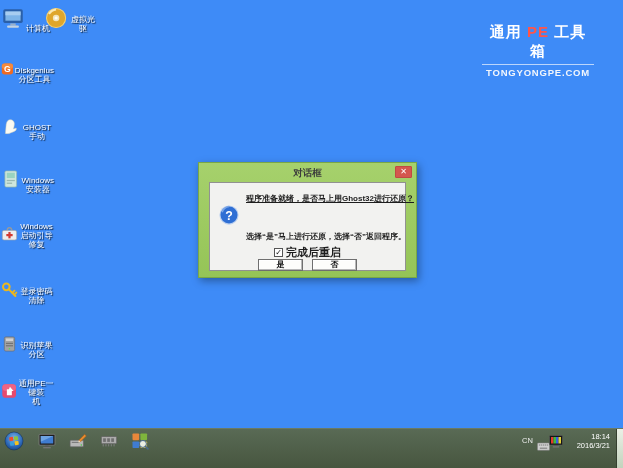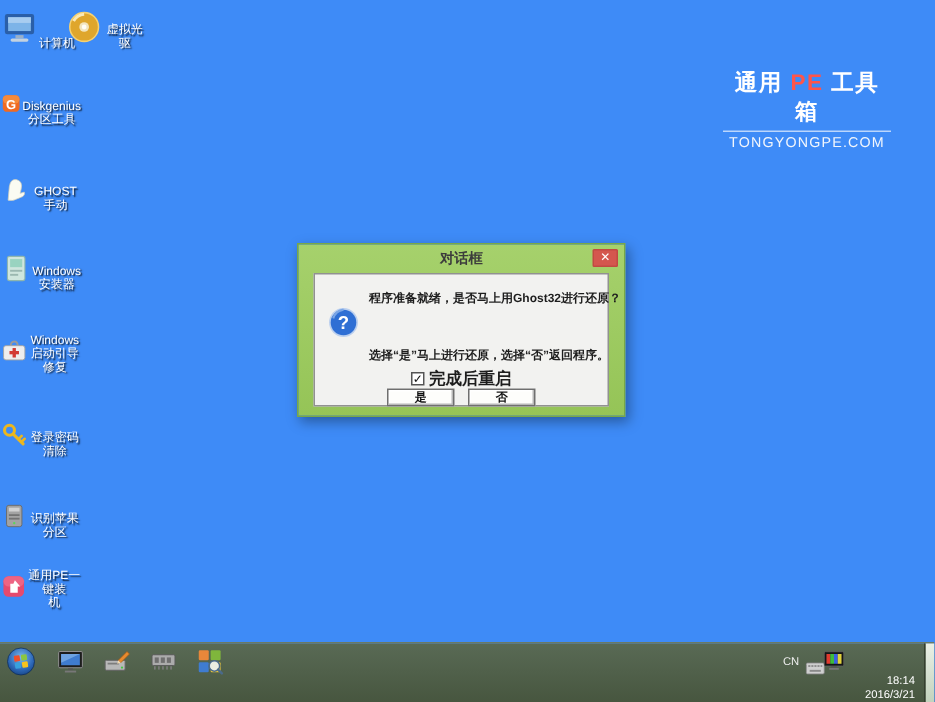--- a/index.html
+++ b/index.html
@@ -14,26 +14,26 @@
     position:absolute; width:54px; display:flex; flex-direction:row;
     align-items:flex-end; text-align:center; cursor:default;
   }
   .dicon .glyph { width:26px; height:26px; margin-bottom:2px; }
   .dicon .glyph svg { width:100%; height:100%; display:block; }
   .dicon .lbl {
     font-size:8px; line-height:9px; color:#fff; white-space:pre-line;
     text-shadow:1px 1px 1px rgba(0,0,0,.85);
   }
   
-  .logo { position:absolute; left:482px; top:23px; width:112px; text-align:center;margin-top:23px; }
+  .logo { position:absolute; left:482px; top:23px; width:112px; text-align:center; }
   .logo-title {
     font-size:15px; font-weight:bold; color:#fff; letter-spacing:1px;
     padding-bottom:3px; border-bottom:1px solid rgba(255,255,255,.65);
   }
-  .logo-url { margin-top:2px; font-size:9.5px; font-weight:normal; color:#f2f6fc; letter-spacing:.8px; }
+  .logo-url { margin-top:2px; font-size:9.5px; font-weight:bold; color:#f2f6fc; letter-spacing:.8px; }
   
   .dialog {
     position:absolute; left:198px; top:162px; width:219px; height:116px;
     background:linear-gradient(#a6d16c,#95c457);
     border:1px solid #79a746; box-shadow:2px 3px 8px rgba(0,0,0,.35);
   }
   .dialog-title {
     position:absolute; left:0; right:0; top:0; height:34px; line-height:19px;
     text-align:center; font-size:9.5px; font-weight:bold; color:#3c3c3c;
   }
@@ -45,21 +45,21 @@
   }
   .dialog-client {
     position:absolute; left:10px; right:10px; top:19px; bottom:6px;
     background:#f2f2f0; border:1px solid #919191;
   }
   .q-icon { position:absolute; left:8px; top:21px; width:22px; height:22px; }
   .dlg-line {
     position:absolute; left:36px; right:3px; font-size:8px; font-weight:bold;
     color:#1d1d1d; white-space:nowrap;
   }
-  .dlg-line.l1 { top:10px; }
+  .dlg-line.l1 { top:10px;text-decoration:underline; }
   .dlg-line.l2 { top:29px; }
   .dlg-line.l3 { top:48px; }
   .chk-row {
     position:absolute; left:0; right:0; top:62px; display:flex;
     justify-content:center; align-items:center; gap:3px;
   }
   .chk-box {
     width:9px; height:9px; background:#fff; border:1px solid #555;
     font-size:8px; line-height:8px; text-align:center; color:#111; font-weight:bold;
   }
@@ -85,21 +85,21 @@
   .start-orb { left:4px; }
   .ql-monitor { left:37px; }
   .ql-disk { left:68px; }
   .ql-ram { left:100px; top:4px; width:18px; height:16px; }
   .ql-viewer { left:130px; }
   .tray-input { position:absolute; left:522px; top:7px; font-size:7.5px; color:#eee; cursor:pointer; }
   .tray-kbd { position:absolute; left:537px; top:8px; width:13px; height:9px; cursor:pointer; }
   .tray-display { position:absolute; left:549px; top:5px; width:14px; height:13px; cursor:pointer; }
   .tray-clock {
     position:absolute; right:13px; top:3px; width:52px; text-align:right;
-    font-size:7.5px; line-height:9px; color:#fff; cursor:pointer;margin-top:17px;
+    font-size:7.5px; line-height:9px; color:#fff; cursor:pointer;
   }
   .show-desktop {
     position:absolute; right:0; top:0; bottom:0; width:7px;
     background:linear-gradient(#eaf0e6,#c3d3bd);
     border-left:1px solid #35402f; cursor:pointer;
   }
 </style>
 </head>
 <body>
 

